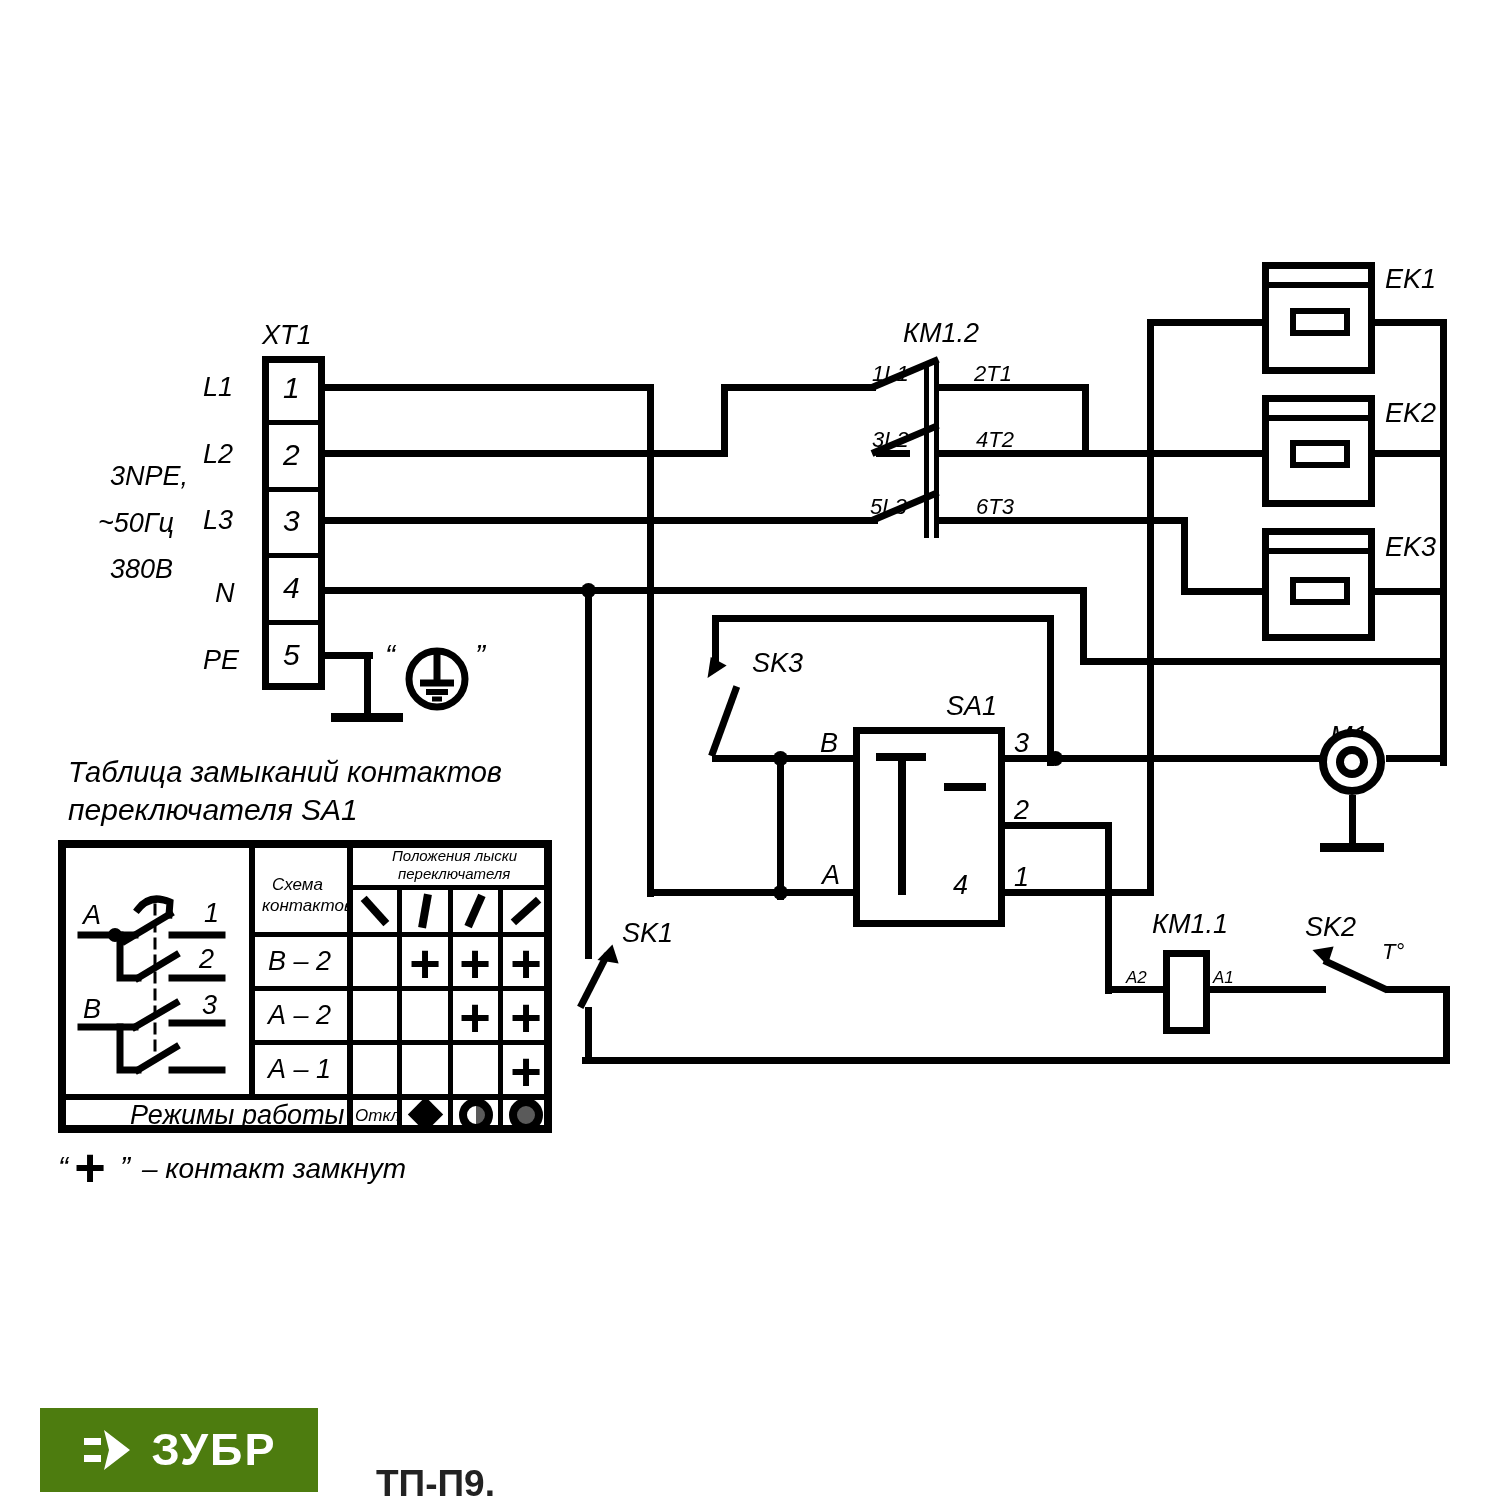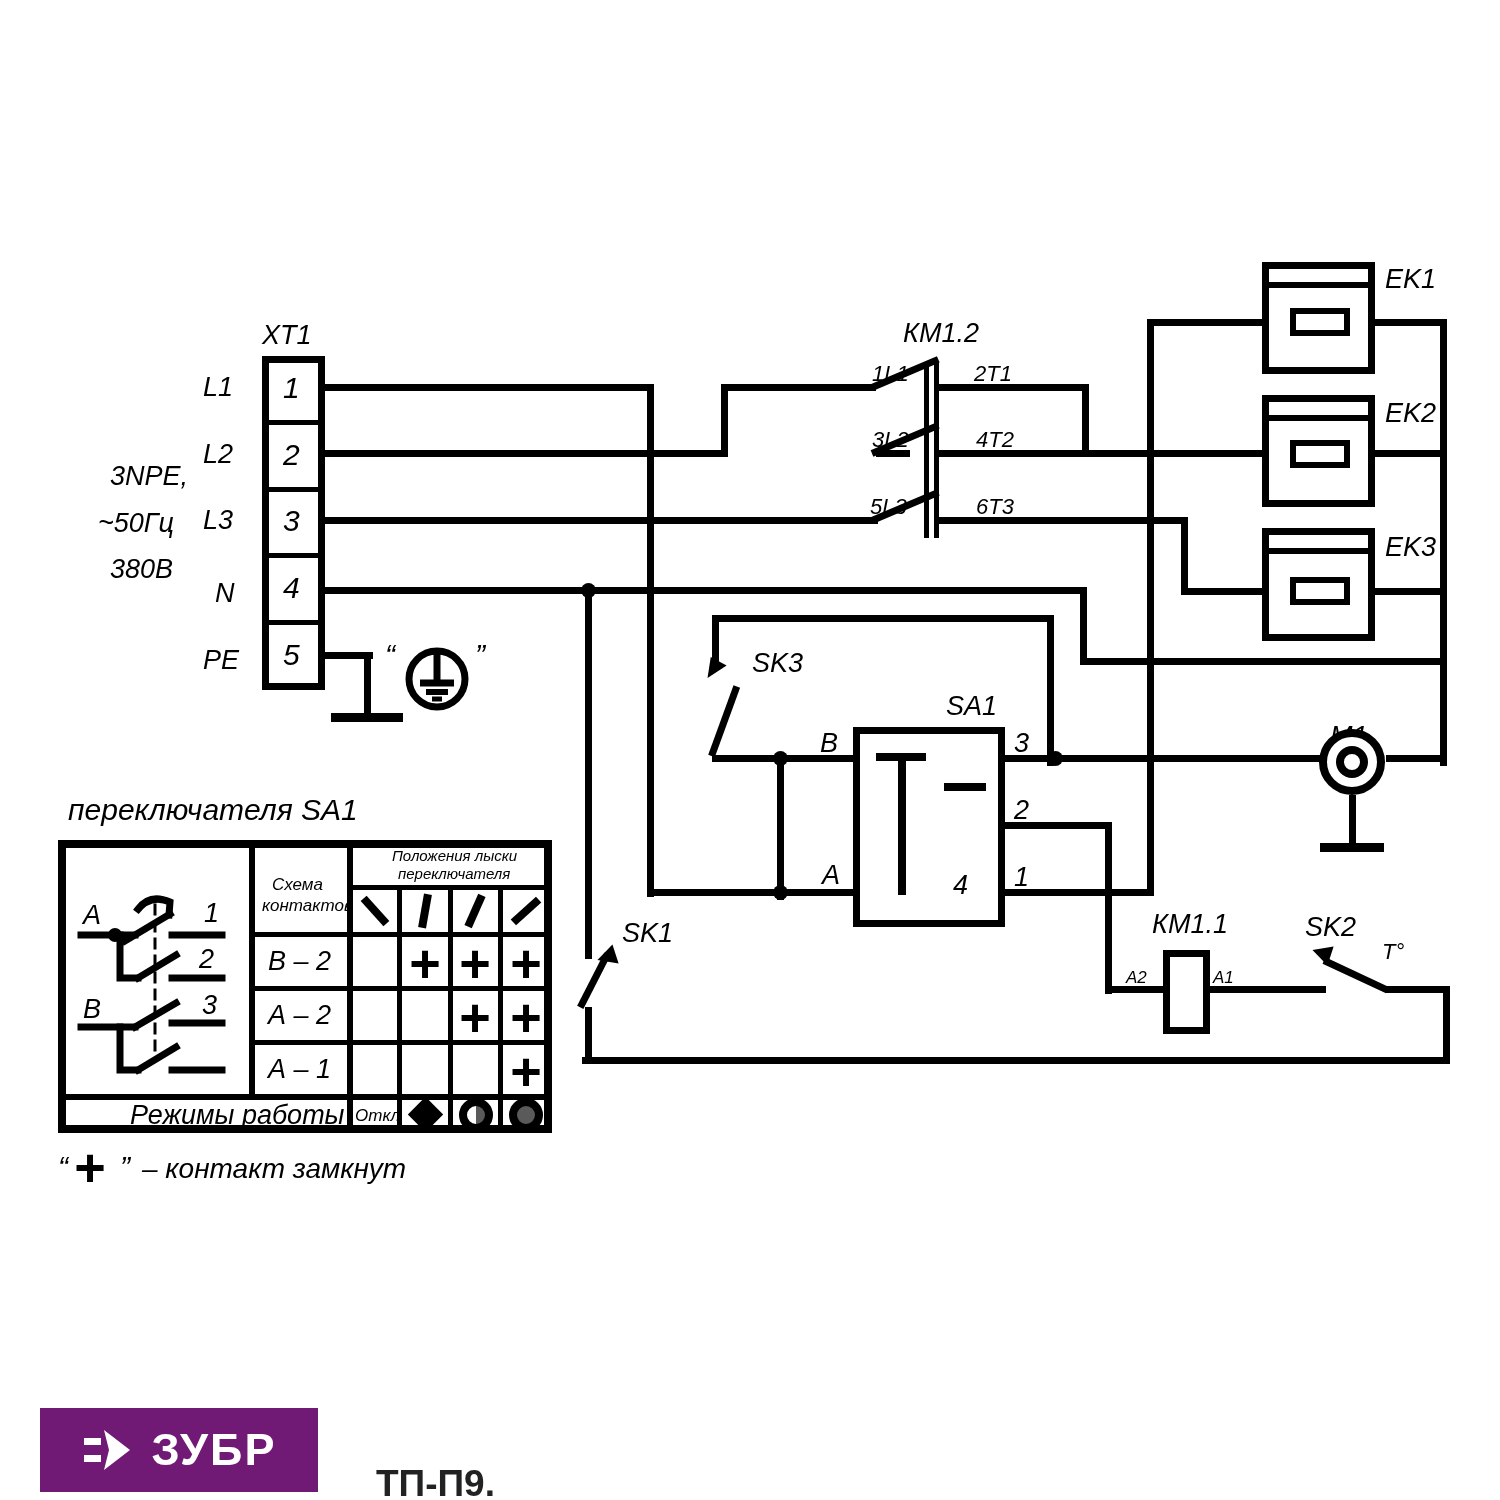--- a/index.html
+++ b/index.html
@@ -19,21 +19,21 @@
   .tri{position:absolute;width:0;height:0;}
   .rot{transform-origin:left center;}
   .markbar{position:absolute;width:8px;height:34px;background:#000;}
   .plus{position:absolute;width:52px;text-align:center;font-weight:900;font-size:54px;line-height:1;font-style:normal;}
   .tline{position:absolute;background:#000;}
   .mode-diamond{position:absolute;width:25px;height:25px;background:#000;transform:rotate(45deg);}
   .mode-circle{position:absolute;width:18px;height:18px;border:8px solid #000;border-radius:50%;}
   .half{background:linear-gradient(90deg,#fff 50%,#5a5a5a 50%);}
   .full{background:#5a5a5a;}
   .footer-text{position:absolute;font-size:37px;color:#3c3c3c;}
-  .logo{position:absolute;left:40px;top:1408px;width:278px;height:84px;background:#701a75;
+  .logo{position:absolute;left:40px;top:1408px;width:278px;height:84px;background:#4d7c0f;
         display:flex;align-items:center;justify-content:center;gap:18px;}
   .logo-word{color:#fff;font-weight:900;font-size:45px;letter-spacing:2px;font-style:normal;}
 </style>
 </head>
 <body>
 
 <div class="canvas">
 
   <span class="lbl s27" style="left:262px;top:322px;">XT1</span>
   <div class="box" style="left:262px;top:356px;width:63px;height:334px;"></div>
@@ -172,20 +172,21 @@
   <span class="lbl s30" style="left:385px;top:640px;">“</span>
   <svg style="position:absolute;left:402px;top:644px;" width="70" height="70" viewBox="0 0 70 70">
     <circle cx="35" cy="35" r="28" fill="none" stroke="#000" stroke-width="7"></circle>
     <line x1="35" y1="9" x2="35" y2="36" stroke="#000" stroke-width="7"></line>
     <line x1="18" y1="39" x2="52" y2="39" stroke="#000" stroke-width="7"></line>
     <line x1="24" y1="48" x2="46" y2="48" stroke="#000" stroke-width="6"></line>
     <line x1="30" y1="55" x2="40" y2="55" stroke="#000" stroke-width="5"></line>
   </svg>
   <span class="lbl s30" style="left:475px;top:640px;">”</span>
 
+  <span class="lbl" style="left:68px;top:758px;font-size:29px;">Таблица замыканий контактов</span>
   <span class="lbl" style="left:68px;top:795px;font-size:30px;">переключателя SA1</span>
 
   <div class="box" style="left:58px;top:840px;width:494px;height:293px;border-width:8px;"></div>
   <div class="tline" style="left:249px;top:840px;width:6px;height:257px;"></div>
   <div class="tline" style="left:347px;top:840px;width:6px;height:293px;"></div>
   <div class="tline" style="left:397px;top:885px;width:5px;height:248px;"></div>
   <div class="tline" style="left:448px;top:885px;width:5px;height:248px;"></div>
   <div class="tline" style="left:498px;top:885px;width:5px;height:248px;"></div>
   <div class="tline" style="left:350px;top:885px;width:202px;height:5px;"></div>
   <div class="tline" style="left:252px;top:932px;width:300px;height:5px;"></div>

